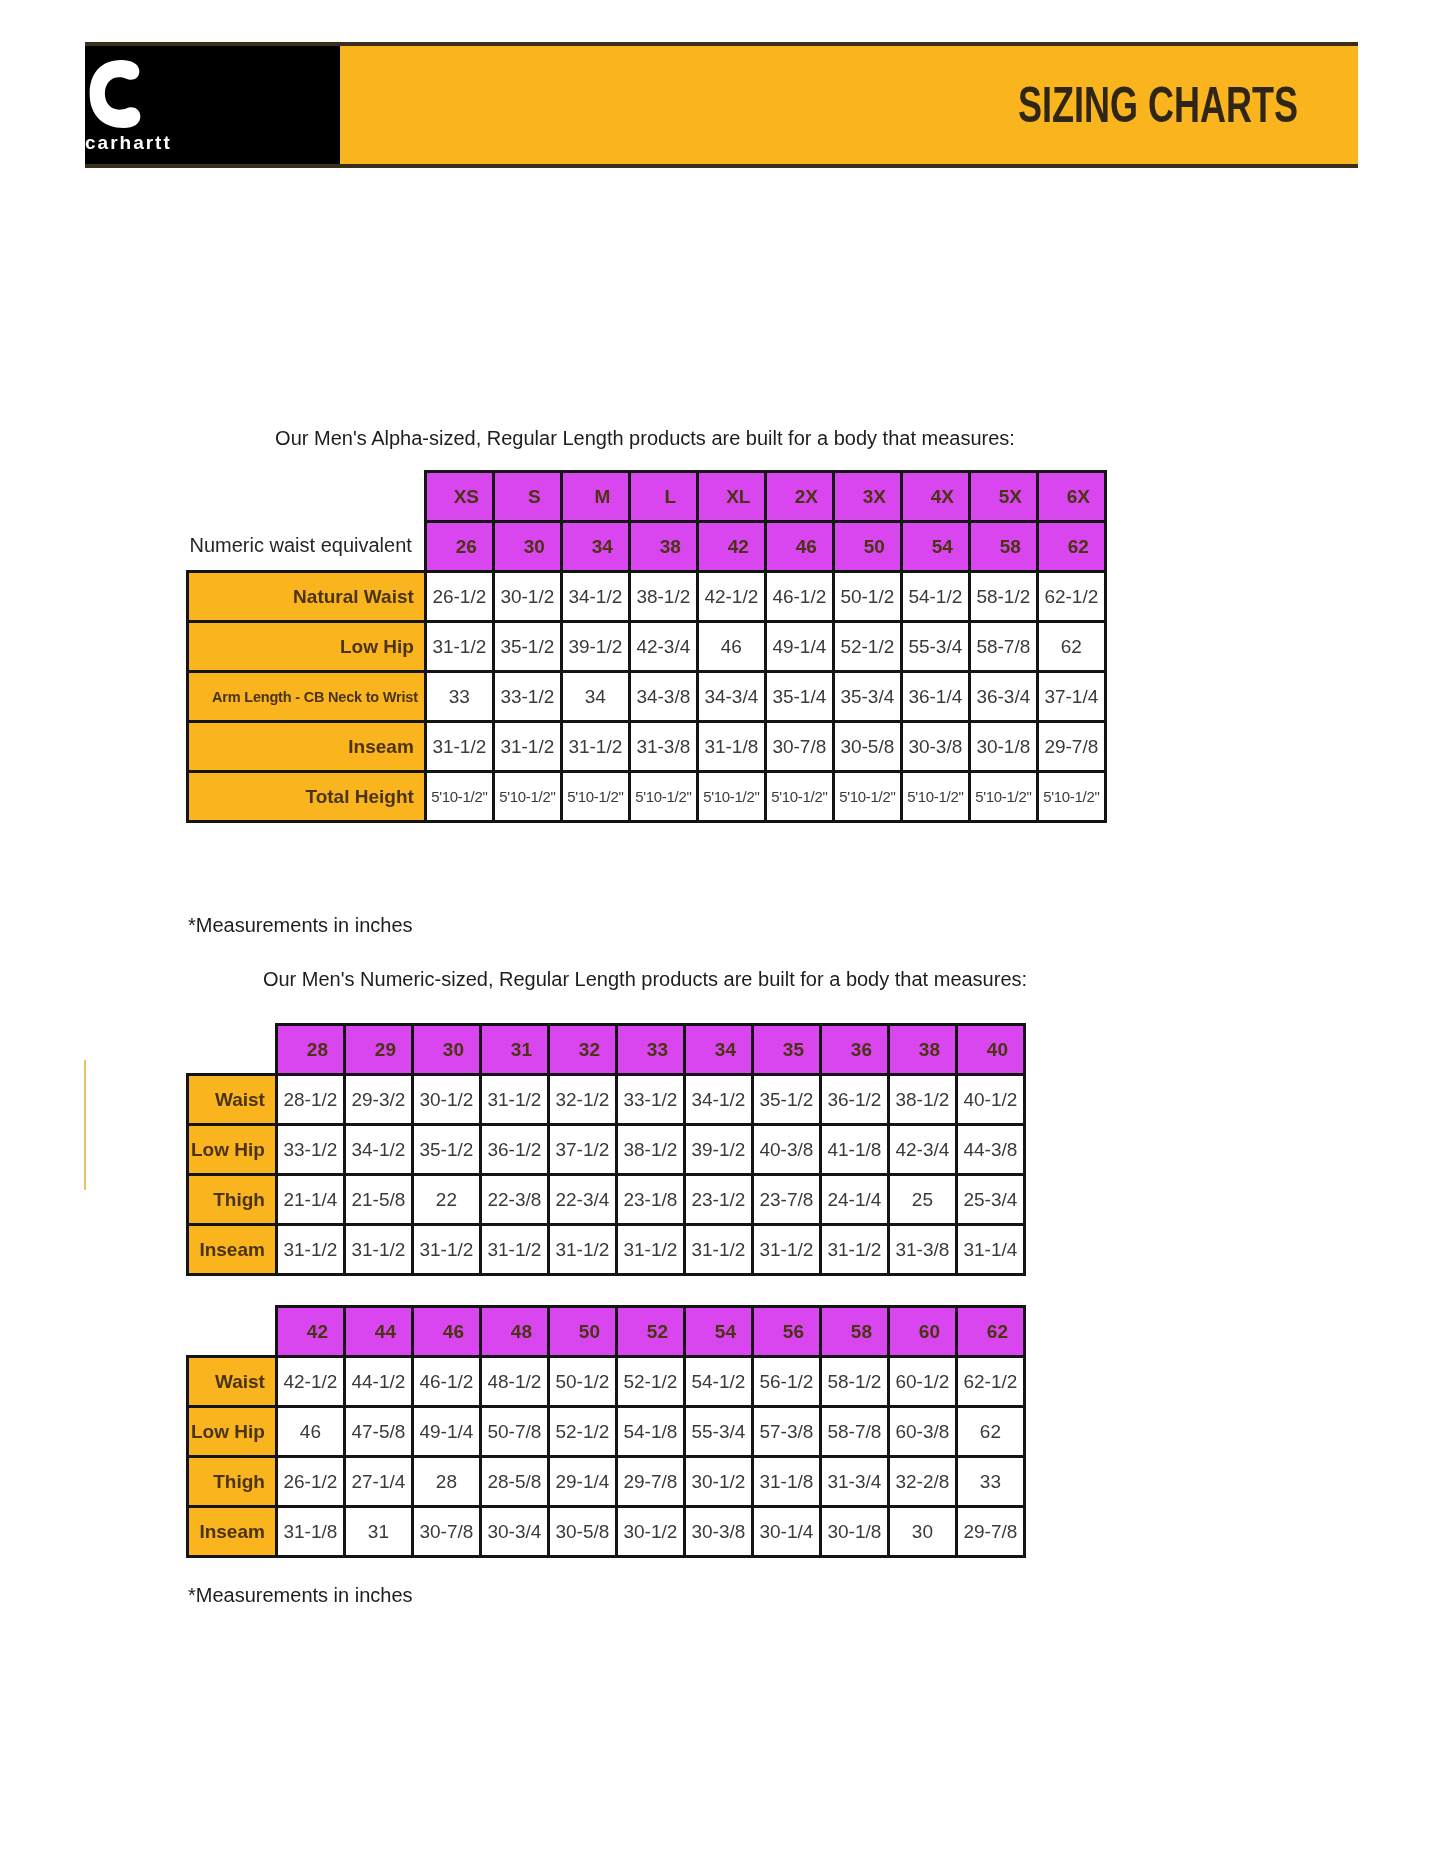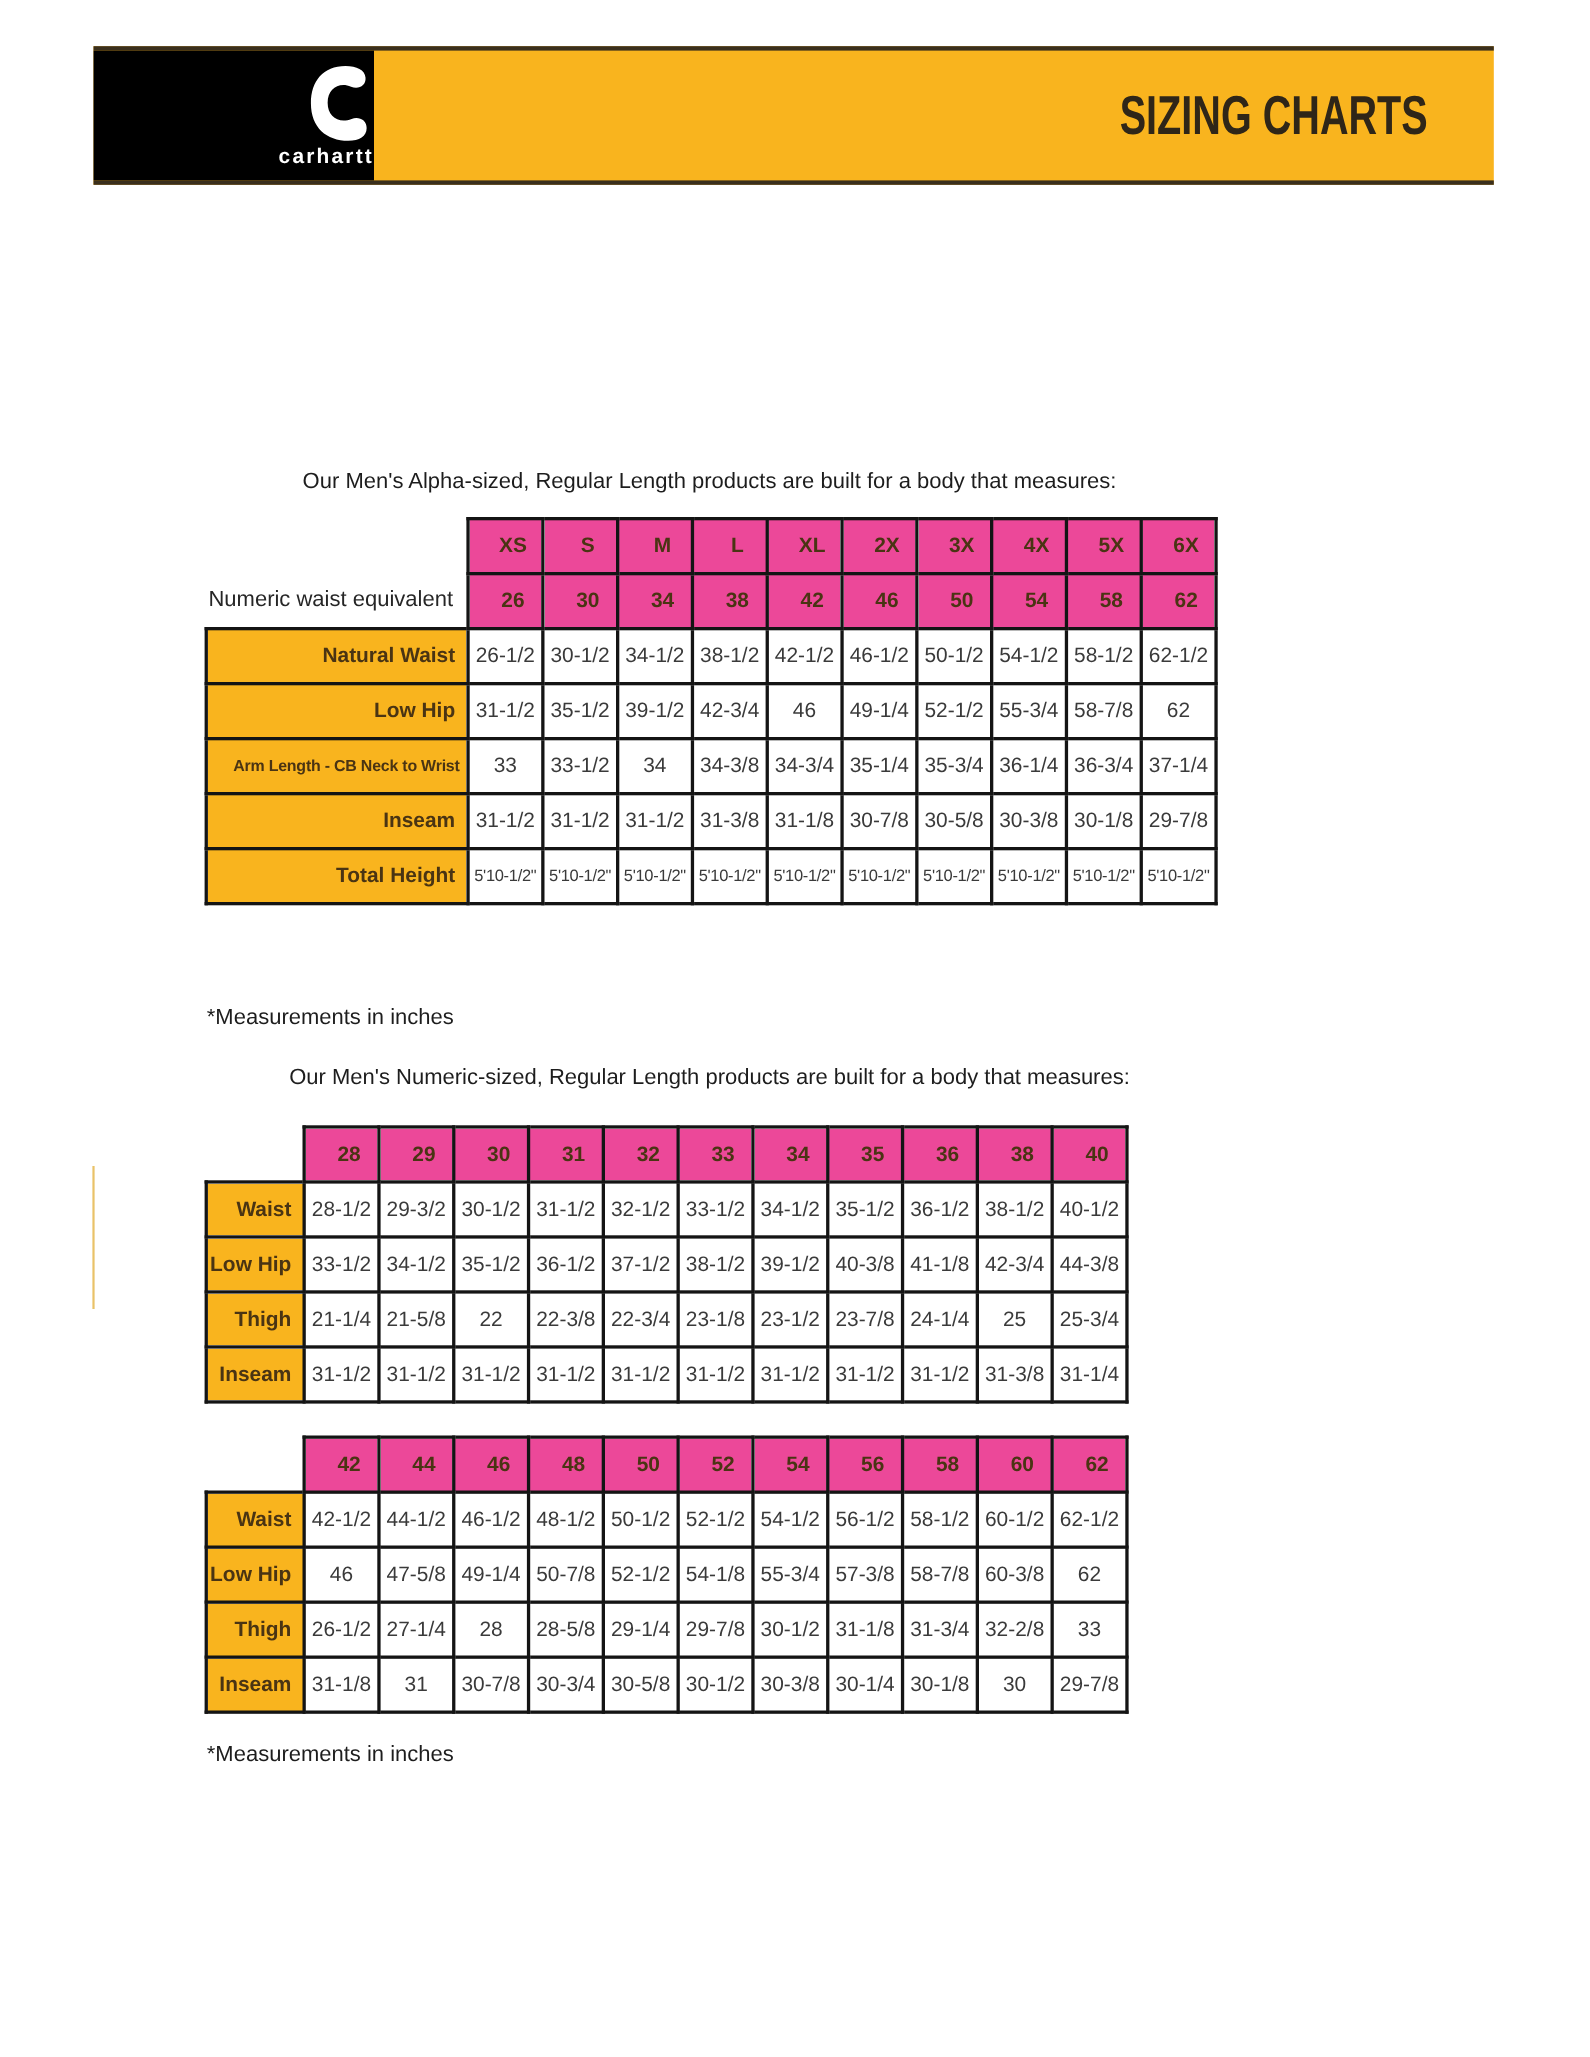--- a/index.html
+++ b/index.html
@@ -3,21 +3,21 @@
 <meta charset="utf-8">
 <style>
   html,body{margin:0;padding:0;background:#ffffff;}
   body{width:1445px;height:1870px;position:relative;font-family:"Liberation Sans","DejaVu Sans",sans-serif;}
   .page{position:absolute;inset:0;width:1445px;height:1870px;background:#fff;overflow:hidden;}
 
   
   .header{position:absolute;left:85px;top:42px;width:1273px;height:126px;display:flex;
           background:#F9B41E;border-top:4px solid #3A2F1D;border-bottom:4px solid #3A2F1D;box-sizing:border-box;}
   .logo-box{width:255px;height:100%;background:#000;display:flex;flex-direction:column;
-            align-items:flex-end;justify-content:center;gap:1px;box-sizing:border-box;padding:6px 0 8px 0;}
+            align-items:flex-start;justify-content:center;gap:1px;box-sizing:border-box;padding:6px 0 8px 0;}
   .logo-c{width:62px;height:76px;}
   .logo-word{color:#fff;font-size:19px;font-weight:bold;letter-spacing:2px;line-height:1;}
   .header-right{flex:1;display:flex;align-items:center;justify-content:flex-end;padding-right:60px;}
   .header-title{font-size:50px;font-weight:bold;color:#2F2618;letter-spacing:0;white-space:nowrap;}
   .cond-r{display:inline-block;transform:scaleX(0.72);transform-origin:right center;}
   .cond-c{display:inline-block;transform:scaleX(0.80);transform-origin:center center;}
 
   
   .main-title{position:absolute;top:384px;left:0;width:1290px;text-align:center;
               font-size:32px;font-weight:bold;color:#303030;}
@@ -31,21 +31,21 @@
   
   table.tbl{border-collapse:collapse;table-layout:fixed;position:absolute;}
   table.alpha{left:186px;top:470px;}
   table.num1{left:186px;top:1023px;}
   table.num2{left:186px;top:1305px;}
   .tbl td{border:3px solid #141414;height:50px;text-align:center;vertical-align:middle;
           font-size:19px;color:#3a3a3a;background:#fff;padding:0 2px;white-space:nowrap;overflow:hidden;box-sizing:border-box;}
   .tbl td.dc{width:68px;}
   .tbl td.lcw{width:204px;}
   .tbl td.lnw{width:82px;}
-  .tbl td.gold{background:#ec4899;color:#4A3413;font-weight:bold;padding-left:16px;}
+  .tbl td.gold{background:#d946ef;color:#4A3413;font-weight:bold;padding-left:16px;}
   .tbl td.label{background:#F9B41E;color:#4A3413;font-weight:bold;text-align:right;padding-right:10px;}
   .tbl td.blank{border:none;background:transparent;}
   .tbl td.plainlabel{border:none;background:transparent;color:#262626;font-weight:normal;
                      text-align:right;padding-right:12px;font-size:20px;}
   .tbl td.longlabel{font-size:14.5px;letter-spacing:-0.2px;padding-right:6px;}
   .tbl td.smallval{font-size:15px;letter-spacing:-0.3px;}
 
   
   .accent-line{position:absolute;left:84px;top:1060px;width:2px;height:130px;background:#E9C268;}
 </style>

